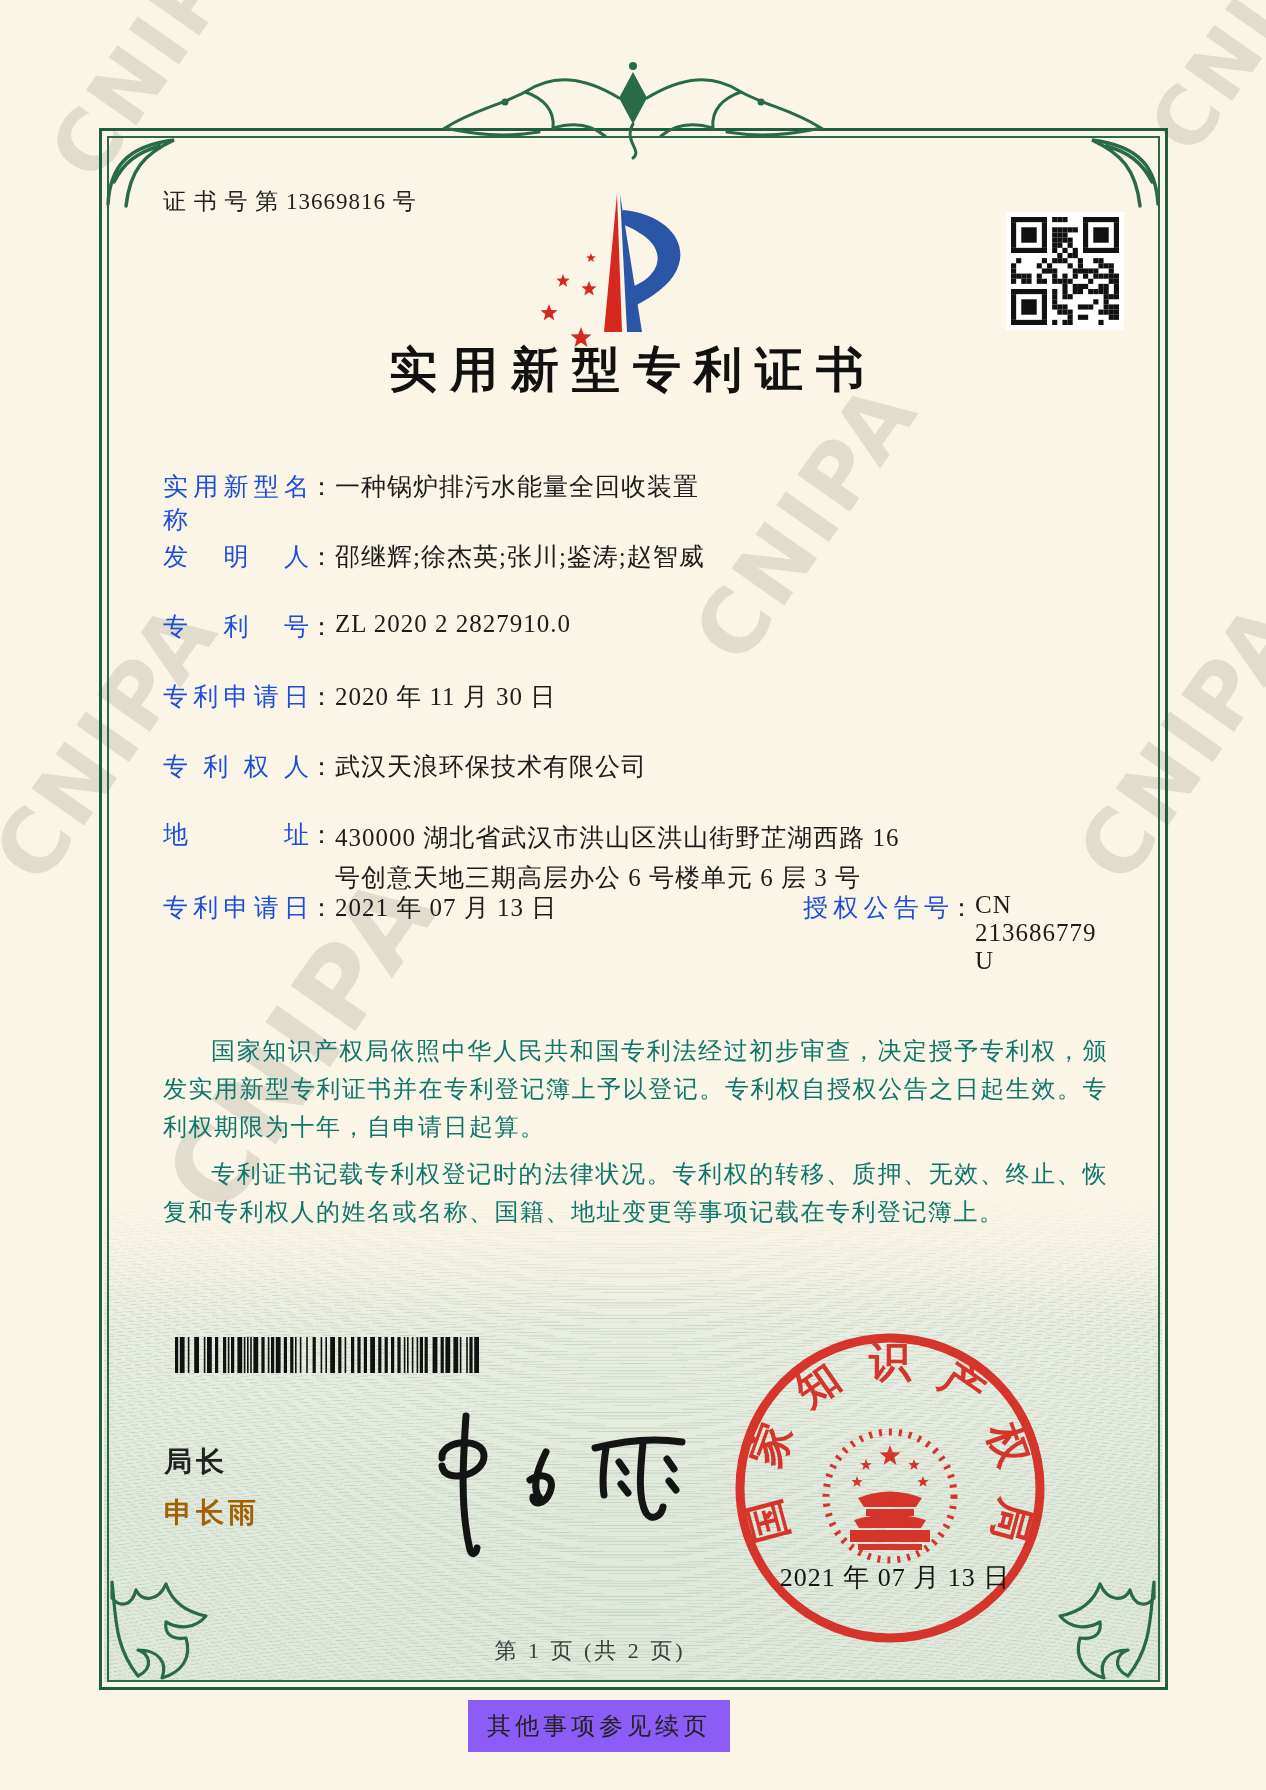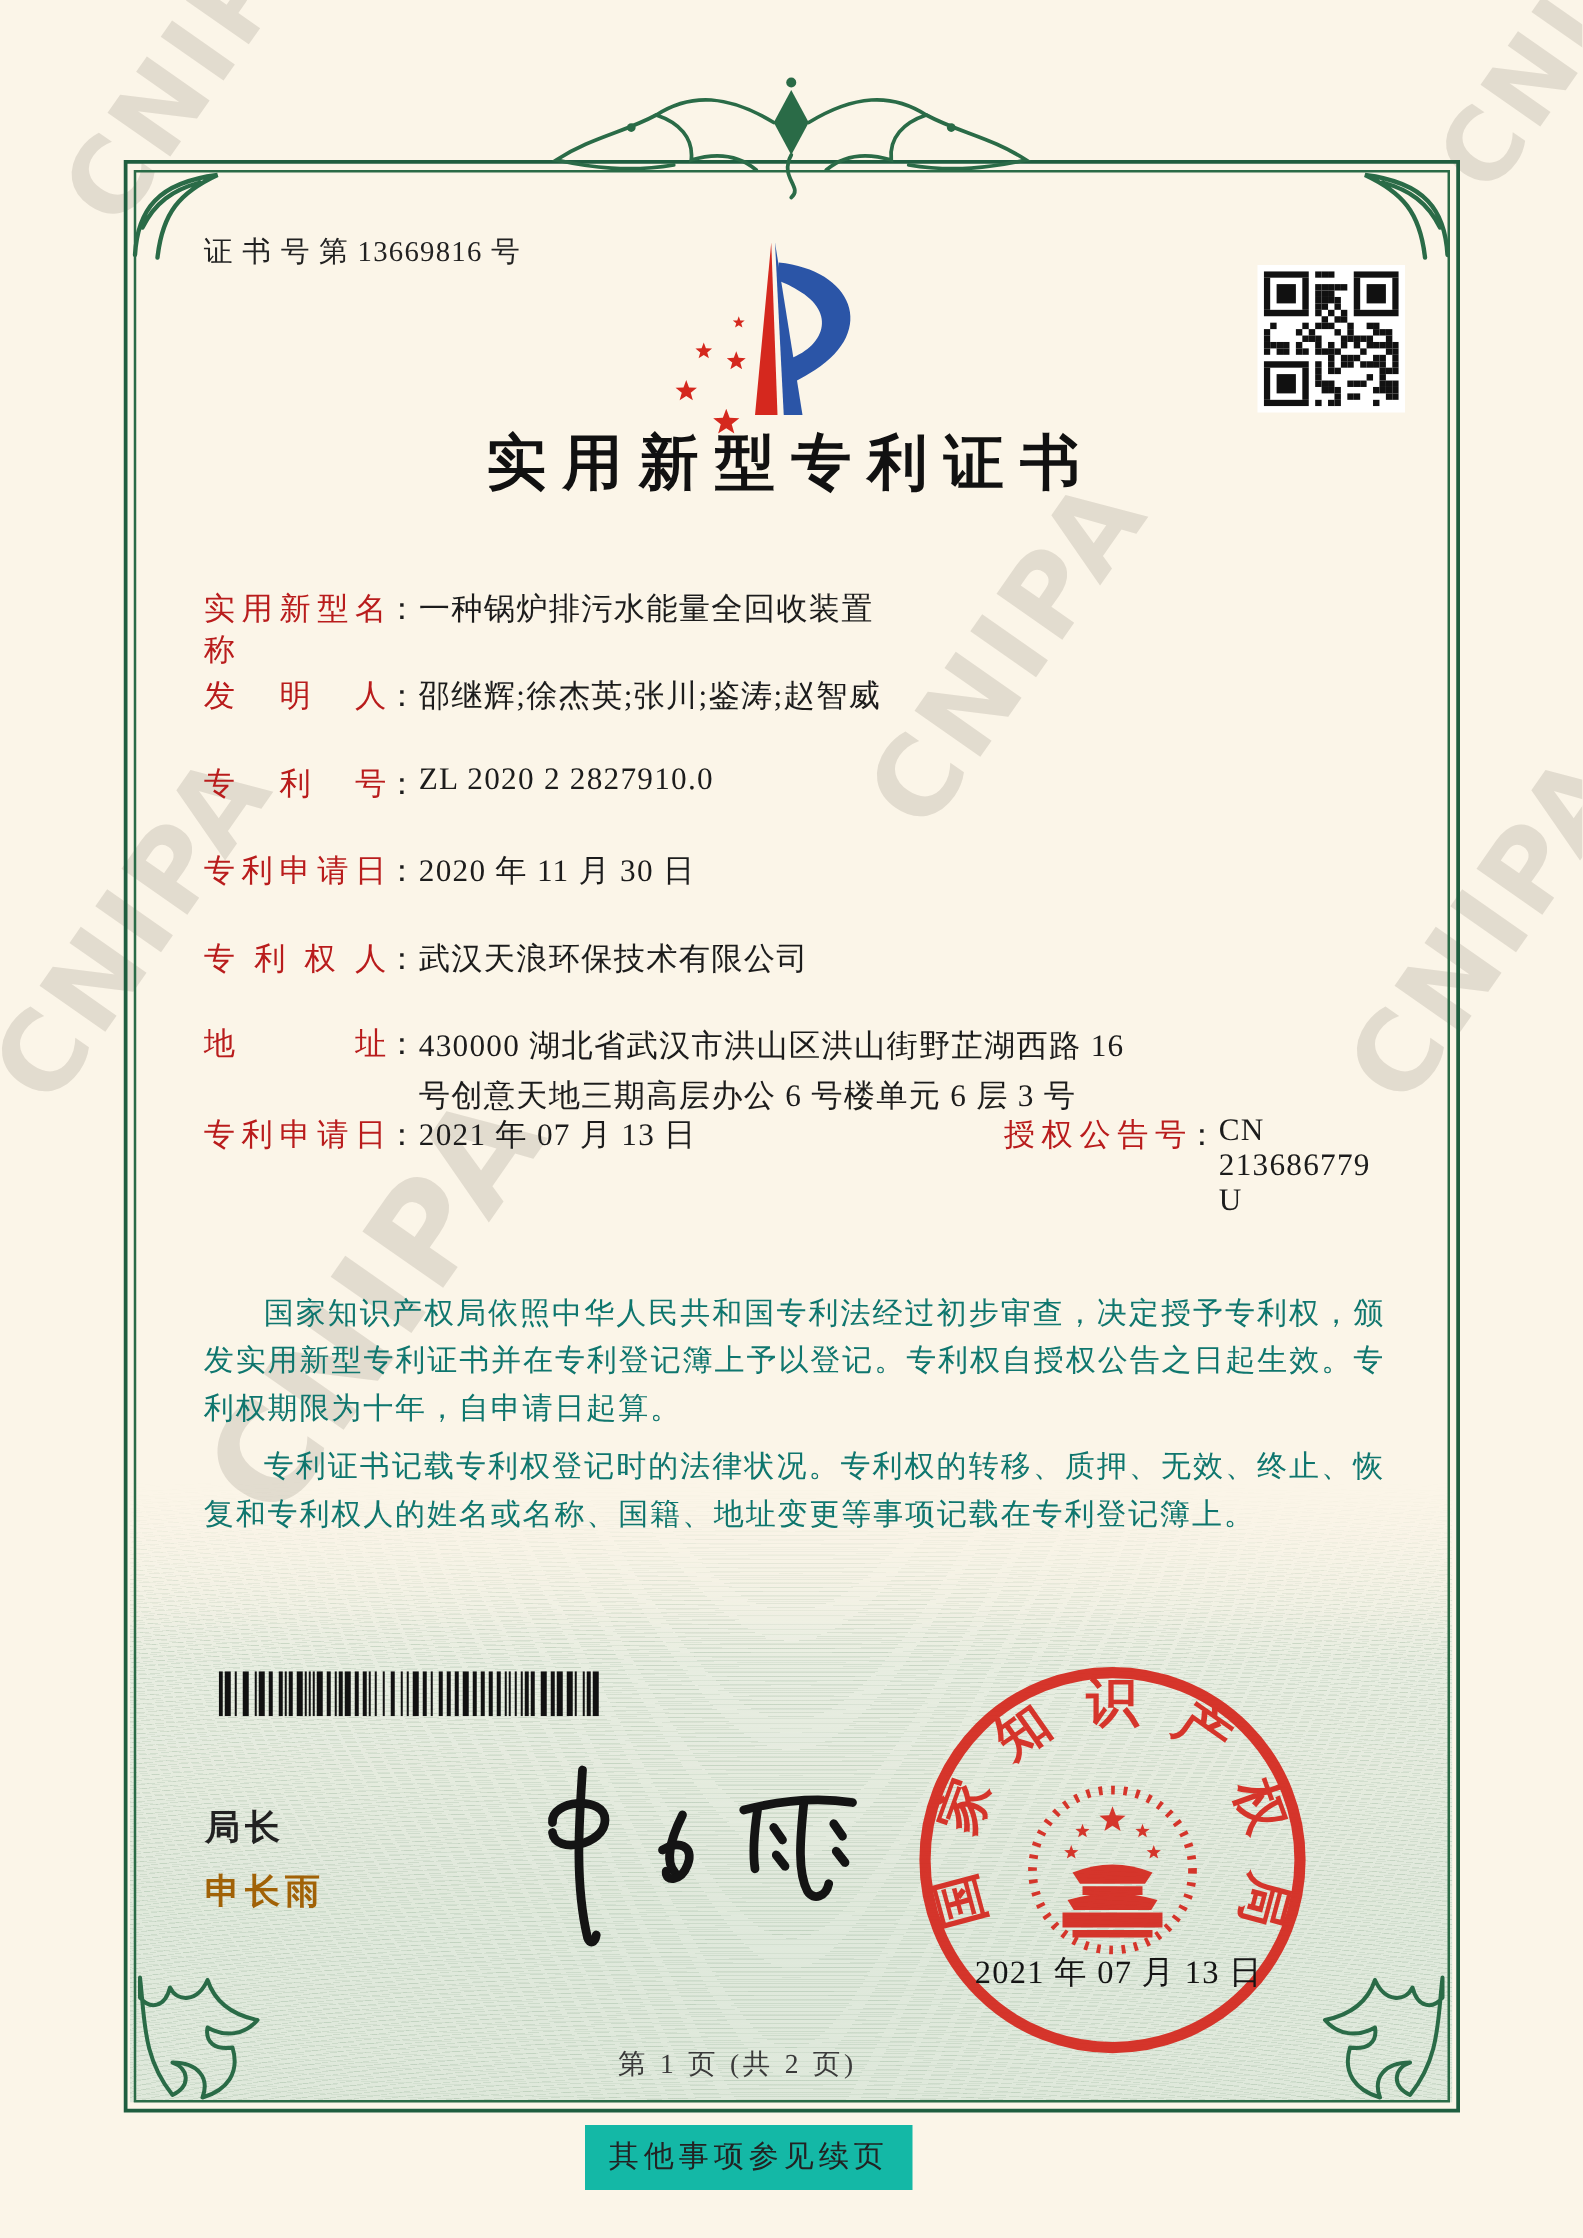--- a/index.html
+++ b/index.html
@@ -36,42 +36,42 @@
   .cert-no{position:absolute;left:163px;top:186px;font-size:23px;letter-spacing:1px;color:#222;z-index:3;}
   .logo{position:absolute;left:530px;top:180px;width:180px;height:170px;z-index:3;}
   .qr-wrap{position:absolute;left:1006px;top:212px;width:118px;height:118px;background:#ffffff;z-index:3;}
   .qr-wrap svg{position:absolute;left:5px;top:5px;}
   .title{
     position:absolute;left:100px;width:1066px;top:338px;text-align:center;
     font-size:48px;font-weight:700;letter-spacing:13px;color:#111;z-index:3;
   }
   
   .row{position:absolute;left:163px;display:flex;align-items:flex-start;font-size:25px;z-index:3;}
-  .f-label{display:inline-block;width:146px;text-align:justify;text-align-last:justify;letter-spacing:0;color:#b91c1c;flex:0 0 146px;}
+  .f-label{display:inline-block;width:146px;text-align:justify;text-align-last:justify;letter-spacing:0;color:#1d4ed8;flex:0 0 146px;}
   .f-colon{width:26px;flex:0 0 26px;}
   .f-value{letter-spacing:1px;color:#1c1c1c;}
   .f-value.wrap{display:inline-block;width:568px;line-height:40px;}
   .grant2{position:absolute;left:640px;top:0;display:flex;font-size:25px;}
   
   .body-text{position:absolute;left:163px;top:1032px;width:945px;z-index:3;}
   .body-text p{margin:0 0 9px 0;font-size:24px;line-height:38px;text-align:justify;text-indent:2em;letter-spacing:1.5px;color:#0f766e;}
   
   .barcode{position:absolute;left:175px;top:1337px;z-index:3;}
   .director-title{position:absolute;left:164px;top:1443px;font-size:28px;font-weight:600;
     font-family:Liberation Serif, serif;color:#222;letter-spacing:4px;z-index:3;}
   .director-name{position:absolute;left:164px;top:1494px;font-size:28px;font-weight:600;
     font-family:"Liberation Sans","DejaVu Sans",sans-serif;color:#a16207;letter-spacing:4px;z-index:3;}
   .signature{position:absolute;left:380px;top:1402px;width:330px;height:170px;z-index:3;}
   .seal{position:absolute;left:720px;top:1318px;width:340px;height:340px;z-index:4;opacity:0.93;}
   .seal-date{position:absolute;left:770px;top:1560px;width:250px;text-align:center;
     font-size:26px;letter-spacing:1px;color:#151515;z-index:5;}
   .page-number{position:absolute;left:400px;top:1636px;width:380px;text-align:center;
     font-size:22px;letter-spacing:3px;color:#3a3a3a;z-index:3;}
   .cont-note{position:absolute;left:468px;top:1700px;width:262px;height:52px;line-height:52px;
-    background:#14b8a6;text-align:center;font-size:24px;letter-spacing:4px;color:#222;z-index:5;}
+    background:#8b5cf6;text-align:center;font-size:24px;letter-spacing:4px;color:#222;z-index:5;}
 </style>
 </head>
 <body>
 
 <div class="page">
 
   <span class="wm" style="left:6px;top:-4px;font-size:84px;">CNIPA</span>
   <span class="wm" style="left:1108px;top:-22px;font-size:80px;">CNIPA</span>
   <span class="wm" style="left:648px;top:470px;font-size:88px;">CNIPA</span>
   <span class="wm" style="left:-52px;top:690px;font-size:88px;">CNIPA</span>

